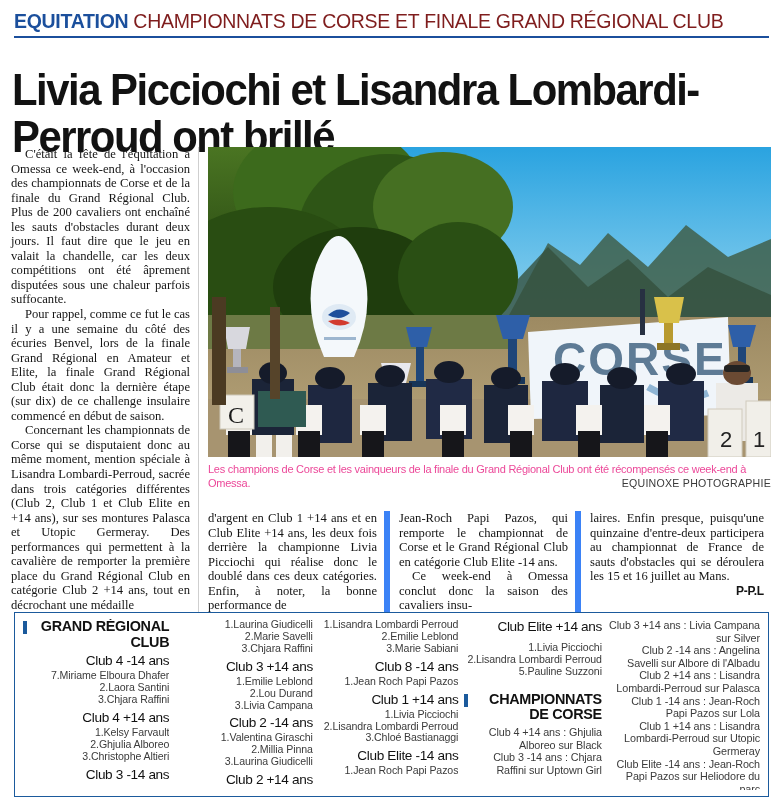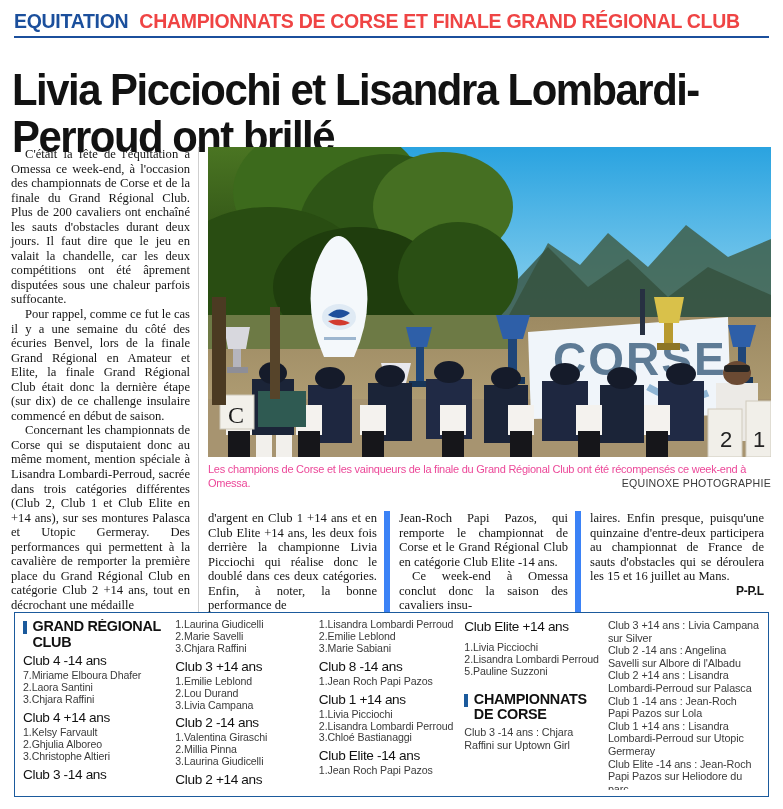--- a/index.html
+++ b/index.html
@@ -35,24 +35,24 @@
     font-family: "Liberation Sans", sans-serif;
   }
   .kicker-sport {
     font-size: 19.5px;
     font-weight: bold;
     color: #1b4f9c;
     letter-spacing: -0.3px;
   }
   .kicker-sub {
     font-size: 19.5px;
-    font-weight: bold;
-    color: #ef4444;
+    font-weight: normal;
+    color: #7f1d1d;
     letter-spacing: -0.3px;
-    margin-left: 11px;
+    margin-left: 5px;
   }
 
   
   .headline {
     position: absolute;
     left: 12px;
     top: 36px;
     width: 760px;
     font-family: "Liberation Sans", sans-serif;
     font-weight: bold;
@@ -164,20 +164,21 @@
   .results-cols {
     display: flex;
     height: 100%;
     font-family: "Liberation Sans", sans-serif;
   }
   .rescol {
     width: 150px;
     padding-right: 6px;
     box-sizing: border-box;
     overflow: hidden;
+    text-align: right;
   }
   .rescol.w1 { width: 157px; }
   .rescol.w2 { width: 148px; }
   .rescol.w3 { width: 150px; }
   .rescol.w4 { width: 148px; }
   .rescol.w5 { width: 157px; padding-right: 0; }
 
   .res-section-title {
     font-weight: bold;
     font-size: 14.4px;
@@ -483,20 +484,21 @@
           <div>1.Livia Picciochi</div>
           <div>2.Lisandra Lombardi Perroud</div>
           <div>5.Pauline Suzzoni</div>
         </div>
         <div class="spacer10"></div>
         <div class="res-section-title">
           <span class="blue-tick"></span>
           <span>CHAMPIONNATS DE CORSE</span>
         </div>
         <div class="res-para">
+          <div>Club 4 +14 ans : Ghjulia Alboreo sur Black</div>
           <div>Club 3 -14 ans : Chjara Raffini sur Uptown Girl</div>
         </div>
       </div>
 
       <div class="rescol w5">
         <div class="res-para" style="margin-top:0">
           <div>Club 3 +14 ans : Livia Campana sur Silver</div>
           <div>Club 2 -14 ans : Angelina Savelli sur Albore di l'Albadu</div>
           <div>Club 2 +14 ans : Lisandra Lombardi-Perroud sur Palasca</div>
           <div>Club 1 -14 ans : Jean-Roch Papi Pazos sur Lola</div>

